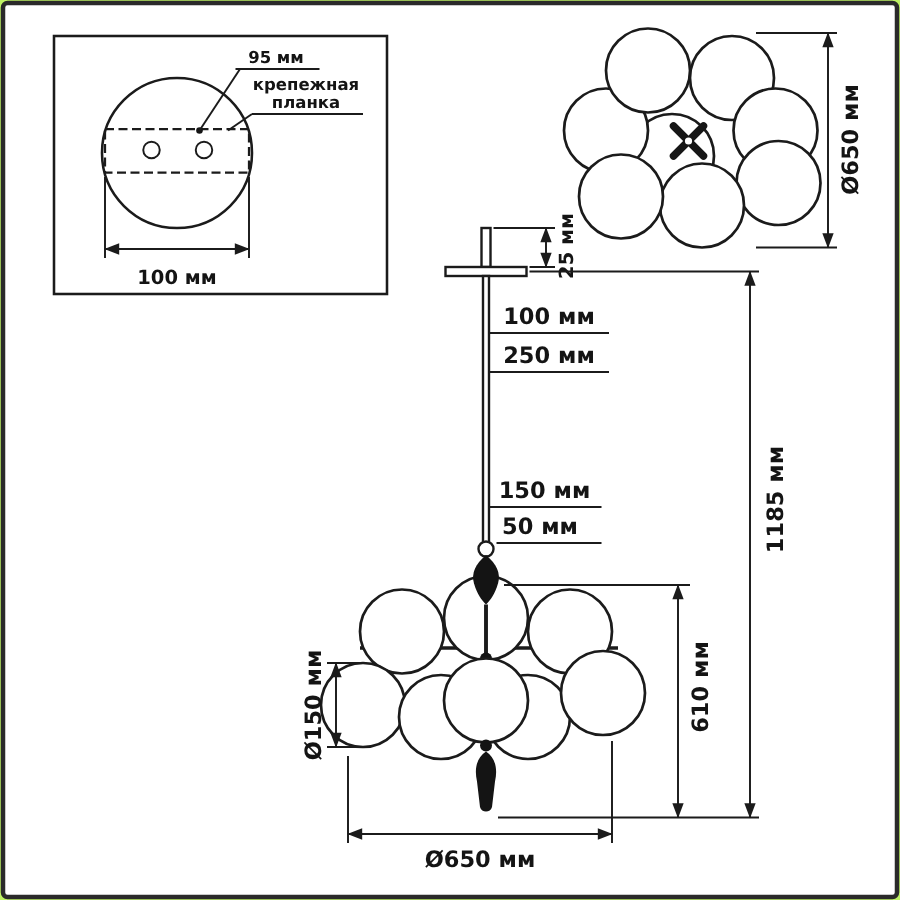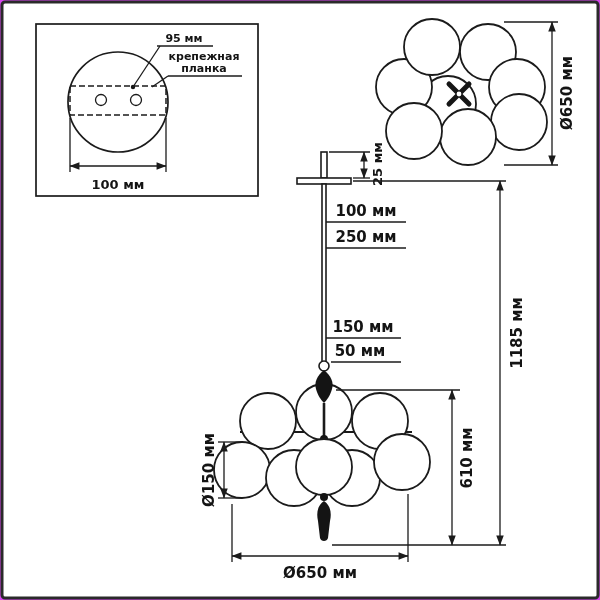--- a/index.html
+++ b/index.html
@@ -1,16 +1,16 @@
 <!DOCTYPE html>
 <html><head>
 <meta charset="utf-8">
 <style>
   html,body{margin:0;padding:0;background:#ffffff;}
-  .canvas{width:600px;height:600px;position:relative;background:#d946ef;overflow:hidden;}
+  .canvas{width:600px;height:600px;position:relative;background:#bef264;overflow:hidden;}
   svg{display:block;}
   text{font-family:"DejaVu Sans", sans-serif;fill:#141414;}
   .dim{font-size:15px;font-weight:600;}
   .mid{font-size:13px;font-weight:600;}
   .small{font-size:11px;font-weight:600;}
   .ln{stroke:#1b1b1b;stroke-width:1.7;fill:none;}
   .thin{stroke:#1b1b1b;stroke-width:1.3;fill:none;}
   .globe{stroke:#1b1b1b;stroke-width:1.8;fill:#ffffff;}
   .whitefill{stroke:#1b1b1b;stroke-width:1.6;fill:#ffffff;}
   .solid{fill:#141414;stroke:none;}

